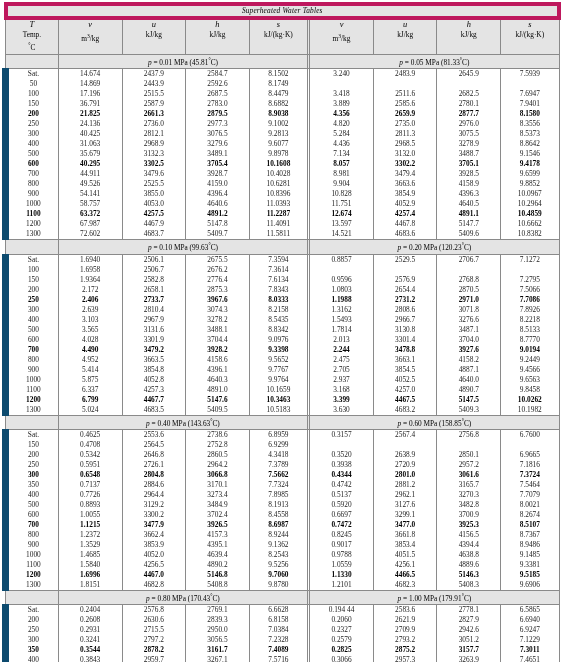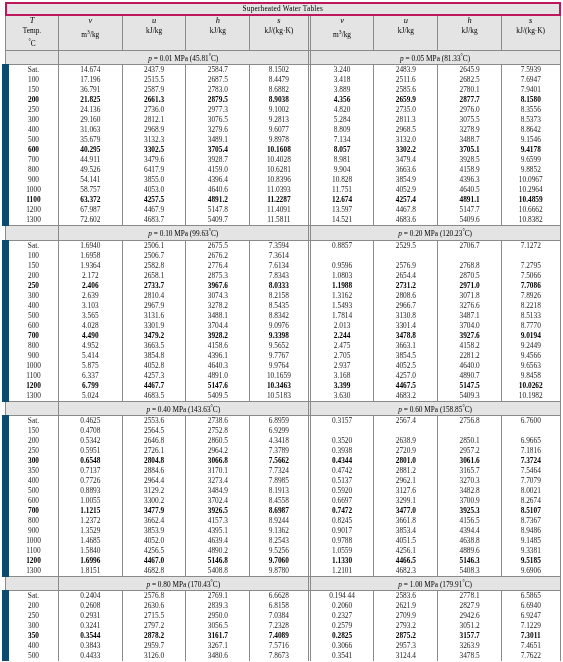--- a/index.html
+++ b/index.html
@@ -28,26 +28,27 @@
   }
   table.wt td, table.wt th {
     padding: 0;
     margin: 0;
     font-weight: normal;
     line-height: 10.05px;
     font-size: 7.3px;
   }
   .title-row td {
     background: #e4e4e4;
-    border: 2px solid #be185d;
+    border: 4px solid #be185d;
     text-align: center;
     font-weight: bold;
     font-size: 11.5px;
     line-height: 16px;
     letter-spacing: .2px;
+    font-style: italic;
   }
   
   .colhead td {
     background: #e4e4e4;
     border-left: 1px solid #8a8a8a;
     border-right: 1px solid #8a8a8a;
     border-bottom: none;
     text-align: center;
     vertical-align: top;
     font-size: 7.4px;
@@ -143,20 +144,32 @@
           <td>2437.9</td>
           <td>2584.7</td>
           <td>8.1502</td>
           <td class="gap"></td>
           <td>3.240</td>
           <td>2483.9</td>
           <td>2645.9</td>
           <td>7.5939</td>
         </tr>
         <tr class="d">
+          <td class="tcol">50</td>
+          <td>14.869</td>
+          <td>2443.9</td>
+          <td>2592.6</td>
+          <td>8.1749</td>
+          <td class="gap"></td>
+          <td>&nbsp;</td>
+          <td>&nbsp;</td>
+          <td>&nbsp;</td>
+          <td>&nbsp;</td>
+        </tr>
+        <tr class="d">
           <td class="tcol">100</td>
           <td>17.196</td>
           <td>2515.5</td>
           <td>2687.5</td>
           <td>8.4479</td>
           <td class="gap"></td>
           <td>3.418</td>
           <td>2511.6</td>
           <td>2682.5</td>
           <td>7.6947</td>
@@ -192,38 +205,38 @@
           <td>2977.3</td>
           <td>9.1002</td>
           <td class="gap"></td>
           <td>4.820</td>
           <td>2735.0</td>
           <td>2976.0</td>
           <td>8.3556</td>
         </tr>
         <tr class="d">
           <td class="tcol">300</td>
-          <td>29.160</td>
+          <td>40.425</td>
           <td>2812.1</td>
           <td>3076.5</td>
           <td>9.2813</td>
           <td class="gap"></td>
           <td>5.284</td>
           <td>2811.3</td>
           <td>3075.5</td>
           <td>8.5373</td>
         </tr>
         <tr class="d">
           <td class="tcol">400</td>
           <td>31.063</td>
           <td>2968.9</td>
           <td>3279.6</td>
           <td>9.6077</td>
           <td class="gap"></td>
-          <td>8.809</td>
+          <td>4.436</td>
           <td>2968.5</td>
           <td>3278.9</td>
           <td>8.8642</td>
         </tr>
         <tr class="d">
           <td class="tcol">500</td>
           <td>35.679</td>
           <td>3132.3</td>
           <td>3489.1</td>
           <td>9.8978</td>
@@ -253,21 +266,21 @@
           <td>10.4028</td>
           <td class="gap"></td>
           <td>8.981</td>
           <td>3479.4</td>
           <td>3928.5</td>
           <td>9.6599</td>
         </tr>
         <tr class="d">
           <td class="tcol">800</td>
           <td>49.526</td>
-          <td>6417.9</td>
+          <td>2525.5</td>
           <td>4159.0</td>
           <td>10.6281</td>
           <td class="gap"></td>
           <td>9.904</td>
           <td>3663.6</td>
           <td>4158.9</td>
           <td>9.8852</td>
         </tr>
         <tr class="d">
           <td class="tcol">900</td>
@@ -469,21 +482,21 @@
         </tr>
         <tr class="d">
           <td class="tcol">900</td>
           <td>5.414</td>
           <td>3854.8</td>
           <td>4396.1</td>
           <td>9.7767</td>
           <td class="gap"></td>
           <td>2.705</td>
           <td>3854.5</td>
-          <td>2281.2</td>
+          <td>4887.1</td>
           <td>9.4566</td>
         </tr>
         <tr class="d">
           <td class="tcol">1000</td>
           <td>5.875</td>
           <td>4052.8</td>
           <td>4640.3</td>
           <td>9.9764</td>
           <td class="gap"></td>
           <td>2.937</td>

